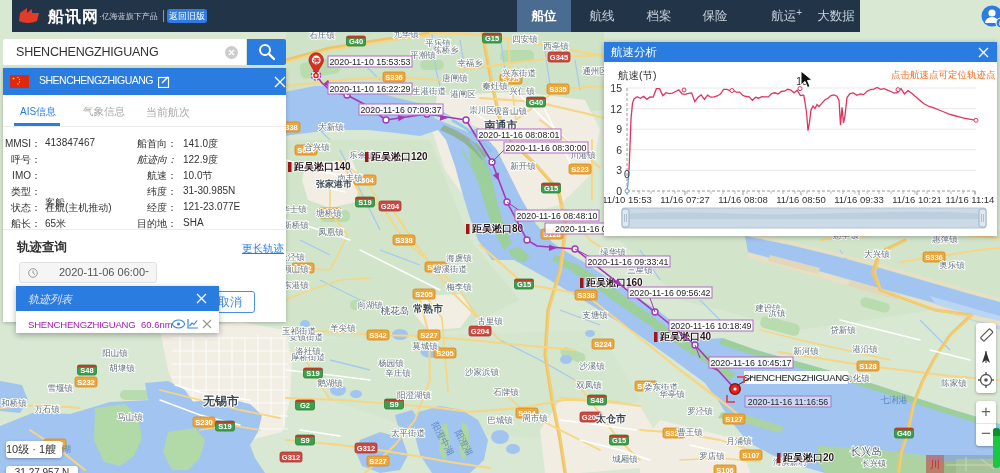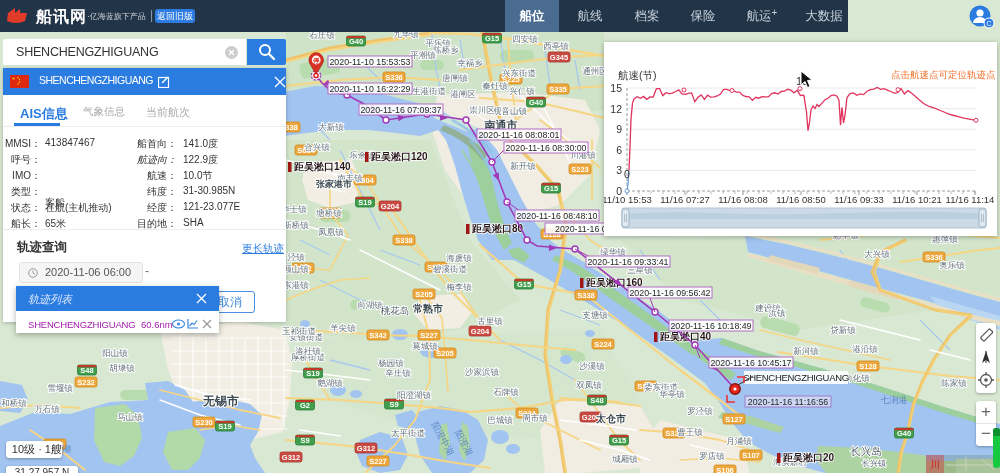--- a/index.html
+++ b/index.html
@@ -1,60 +1,60 @@
 <!DOCTYPE html>
 <html><head><meta charset="utf-8">
 <style>
 html,body{margin:0;padding:0;width:1000px;height:473px;overflow:hidden;font-family:"Liberation Sans",sans-serif;}
 #stage{position:relative;width:1000px;height:473px;background:#d6e8d0;overflow:hidden;}
 #mapsvg{position:absolute;left:0;top:0;}
 
-#nav{position:absolute;left:0;top:0;width:848px;height:32px;background:#223448;z-index:40;}
+#nav{position:absolute;left:12px;top:0;width:848px;height:32px;background:#223448;z-index:40;}
 #nav .logo{position:absolute;left:36px;top:7px;color:#fff;font-size:16px;font-weight:bold;letter-spacing:1px;}
 #nav .sub{position:absolute;left:87px;top:11px;color:#cfd6de;font-size:8px;}
 #nav .bar{position:absolute;left:150px;top:8px;color:#8fa0b0;font-size:12px;}
 #nav .oldbtn{position:absolute;left:155px;top:9px;width:40px;height:14px;background:#2e7ce2;border-radius:3px;color:#fff;font-size:9px;text-align:center;line-height:14px;}
 .navitem{position:absolute;top:0;height:32px;line-height:32px;color:#c8d2dc;font-size:12.5px;text-align:center;}
 .navitem.act{background:#4a6c90;color:#fff;font-weight:bold;}
 
 .sbox{position:absolute;left:3px;top:39px;width:243px;height:26px;background:#fff;border-radius:2px 0 0 2px;z-index:41;}
 .sbox .txt{position:absolute;left:13px;top:6px;font-size:12.5px;color:#333;letter-spacing:-0.2px;}
 .sbtn{position:absolute;left:247px;top:39px;width:39px;height:26px;background:#2b7ce0;border-radius:0 2px 2px 0;z-index:41;}
 #panel{position:absolute;left:3px;top:68px;width:283px;height:254px;background:#fff;box-shadow:0 1px 4px rgba(0,0,0,.25);z-index:41;}
 #phead{position:absolute;left:0;top:0;width:283px;height:27px;background:#2b7ce0;}
 #phead .t{position:absolute;left:36px;top:6px;color:#fff;font-size:10.5px;letter-spacing:-0.5px;}
 .tabs{position:absolute;left:0;top:27px;width:283px;height:31px;border-bottom:1px solid #ececec;}
-.tabs .t1{position:absolute;left:17px;top:10px;font-size:13px;color:#2b7ce0;font-weight:bold;}
+.tabs .t1{position:absolute;left:17px;top:10px;font-size:10px;color:#2b7ce0;font-weight:normal;}
 .tabs .u{position:absolute;left:11px;top:28px;width:46px;height:3px;background:#2b7ce0;}
 .tabs .t2{position:absolute;left:80px;top:10px;font-size:10.5px;color:#aaa;}
 .tabs .t3{position:absolute;left:143px;top:10px;font-size:11px;color:#aaa;}
 .inf{position:absolute;font-size:10px;color:#333;white-space:nowrap;}
 #pdiv{position:absolute;left:0;top:161px;width:283px;height:1px;background:#ececec;}
 .tq{position:absolute;left:14px;top:171px;font-size:12.5px;color:#333;font-weight:bold;}
 .tql{position:absolute;left:239px;top:174px;font-size:10.5px;color:#2b7ce0;text-decoration:underline;white-space:nowrap;}
-.dinp{position:absolute;top:194px;height:19px;background:#f5f5f5;border:1px solid #e2e2e2;border-radius:3px;font-size:11px;color:#555;line-height:19px;}
+.dinp{position:absolute;top:194px;height:19px;background:#f5f5f5;border:1px solid #e2e2e2;border-radius:3px;font-size:11px;color:#555;line-height:19px;padding-left:14px;}
 .dsep{position:absolute;left:142px;top:196px;font-size:12px;color:#666;}
 .cbtn{position:absolute;left:202px;top:223px;width:48px;height:20px;background:#fff;border:1px solid #4a90e2;border-radius:3px;color:#3b87e0;font-size:12px;text-align:center;line-height:20px;}
 #popup{position:absolute;left:16px;top:286px;width:203px;height:47px;background:#fff;box-shadow:0 2px 6px rgba(0,0,0,.3);z-index:43;}
 #popup .hd{position:absolute;left:0;top:0;width:203px;height:25px;background:#2b7ce0;font-style:italic;}
 #popup .hd .t{position:absolute;left:12px;top:6px;color:#dbe7fa;font-size:11px;}
 #popup .nm{position:absolute;left:12px;top:33px;color:#a21caf;font-size:9.5px;letter-spacing:-0.2px;}
 #popup .nmi{position:absolute;left:125px;top:33px;color:#a21caf;font-size:9.5px;}
 
 #cpanel{position:absolute;left:604px;top:42px;width:393px;height:194px;background:#fff;box-shadow:0 1px 5px rgba(0,0,0,.3);z-index:42;}
 #cpanel .hd{position:absolute;left:0;top:0;width:393px;height:20px;background:#2b7ce0;}
 #cpanel .hd .t{position:absolute;left:7px;top:3px;color:#fff;font-size:11.5px;}
 #cpanel .lbl{position:absolute;left:14px;top:27px;font-size:10.5px;color:#333;}
 #cpanel .stats{position:absolute;left:106px;top:27px;font-size:10px;color:#333;white-space:nowrap;}
 #cpanel .tip{position:absolute;left:192px;top:33px;font-size:11px;color:#333;z-index:5;}
 #cpanel .stats i{font-style:normal;color:#ff7b17;}
 #cpanel .note{position:absolute;left:287px;top:27px;font-size:9.5px;color:#f26a22;white-space:nowrap;}
 
 .wbox{position:absolute;background:#fff;border-radius:3px;box-shadow:0 1px 3px rgba(0,0,0,.3);z-index:30;}
-#scalebox{left:6px;top:441px;width:56px;height:17px;font-size:11px;color:#333;text-align:right;line-height:17px;}
+#scalebox{left:6px;top:441px;width:56px;height:17px;font-size:11px;color:#333;text-align:left;line-height:17px;}
 #coordbox{left:6px;top:466px;width:72px;height:14px;font-size:10px;color:#333;text-align:center;line-height:13px;}
 #minimap{position:absolute;left:926px;top:455px;width:74px;height:18px;z-index:30;overflow:hidden;}
 #greenbar{position:absolute;left:993px;top:428px;width:7px;height:40px;background:#17c940;border-radius:3px;z-index:31;}
 #greenbar .d{position:absolute;left:0;top:0;width:7px;height:8px;background:#0f8f2e;border-radius:3px 3px 0 0;}
 </style></head>
 <body>
 <div id="stage">
 <svg id="mapsvg" width="1000" height="473" viewBox="0 0 1000 473">
 <rect x="0" y="0" width="1000" height="473" fill="#d8e8d2"></rect>
 <path d="M286,32 L604,32 L604,110 L500,120 L430,110 L380,95 L286,100 Z" fill="#cfe3c8"></path>
@@ -639,21 +639,21 @@
         <path d="M8,13 L15,8 L15,13 L20,9 L20,13 L27,13 L25,21 Q16,25 7,21 Z" fill="#e23c28"></path>
       </svg>
 <span class="logo">船讯网</span>
       <span class="sub">·亿海蓝旗下产品</span>
       <span class="bar">|</span>
 <div class="oldbtn">返回旧版</div>
 <div class="navitem act" style="left:505px;width:54px;">船位</div>
 <div class="navitem" style="left:565px;width:50px;">航线</div>
 <div class="navitem" style="left:622px;width:50px;">档案</div>
 <div class="navitem" style="left:678px;width:50px;">保险</div>
-<div class="navitem" style="left:734px;width:56px;">航运<span style="font-size:10px;position:relative;top:-4px;">+</span></div>
+<div class="navitem" style="left:734px;width:56px;text-align:right;">航运<span style="font-size:10px;position:relative;top:-4px;">+</span></div>
 <div class="navitem" style="left:796px;width:56px;">大数据</div>
 <svg width="30" height="26" style="position:absolute;left:968px;top:4px">
         <circle cx="12" cy="12" r="10.5" fill="#2b7ce0"></circle>
         <circle cx="12" cy="9" r="3.6" fill="#fff"></circle>
         <path d="M5,19 a7,6 0 0,1 14,0 Z" fill="#fff"></path>
         <circle cx="21" cy="19" r="5" fill="#2b7ce0" stroke="#fff" stroke-width="1"></circle>
         <text x="21" y="22" font-size="7" fill="#fff" text-anchor="middle">C</text>
       </svg>
 </div>
 <div class="sbox">
@@ -741,20 +741,26 @@
       </svg>
 <svg width="12" height="11" style="position:absolute;left:171px;top:32px">
         <path d="M1,1 L1,10 L11,10" stroke="#3b87e0" stroke-width="1.2" fill="none"></path>
         <path d="M2.5,8 L5,5 L7,6.5 L10,2.5" stroke="#3b87e0" stroke-width="1.2" fill="none"></path>
       </svg>
 <svg width="10" height="10" style="position:absolute;left:186px;top:33px">
         <path d="M1,1 L9,9 M9,1 L1,9" stroke="#999" stroke-width="1.2"></path>
       </svg>
 </div>
 <div id="cpanel">
+<div class="hd">
+        <span class="t">航速分析</span>
+<svg width="11" height="11" style="position:absolute;left:374px;top:5px">
+          <path d="M1,1 L10,10 M10,1 L1,10" stroke="#fff" stroke-width="1.4"></path>
+        </svg>
+      </div>
 <span class="lbl">航速(节)</span>
 <span class="note">点击航速点可定位轨迹点</span>
 <span class="tip">15</span>
 <svg width="393" height="152" style="position:absolute;left:0;top:38px">
 <g stroke="#e9e9e9" stroke-width="1">
           <path d="M23,8 L372,8"></path>
           <path d="M23,28.6 L372,28.6"></path>
           <path d="M23,49.2 L372,49.2"></path>
           <path d="M23,69.8 L372,69.8"></path>
           <path d="M23,90.4 L372,90.4"></path>

